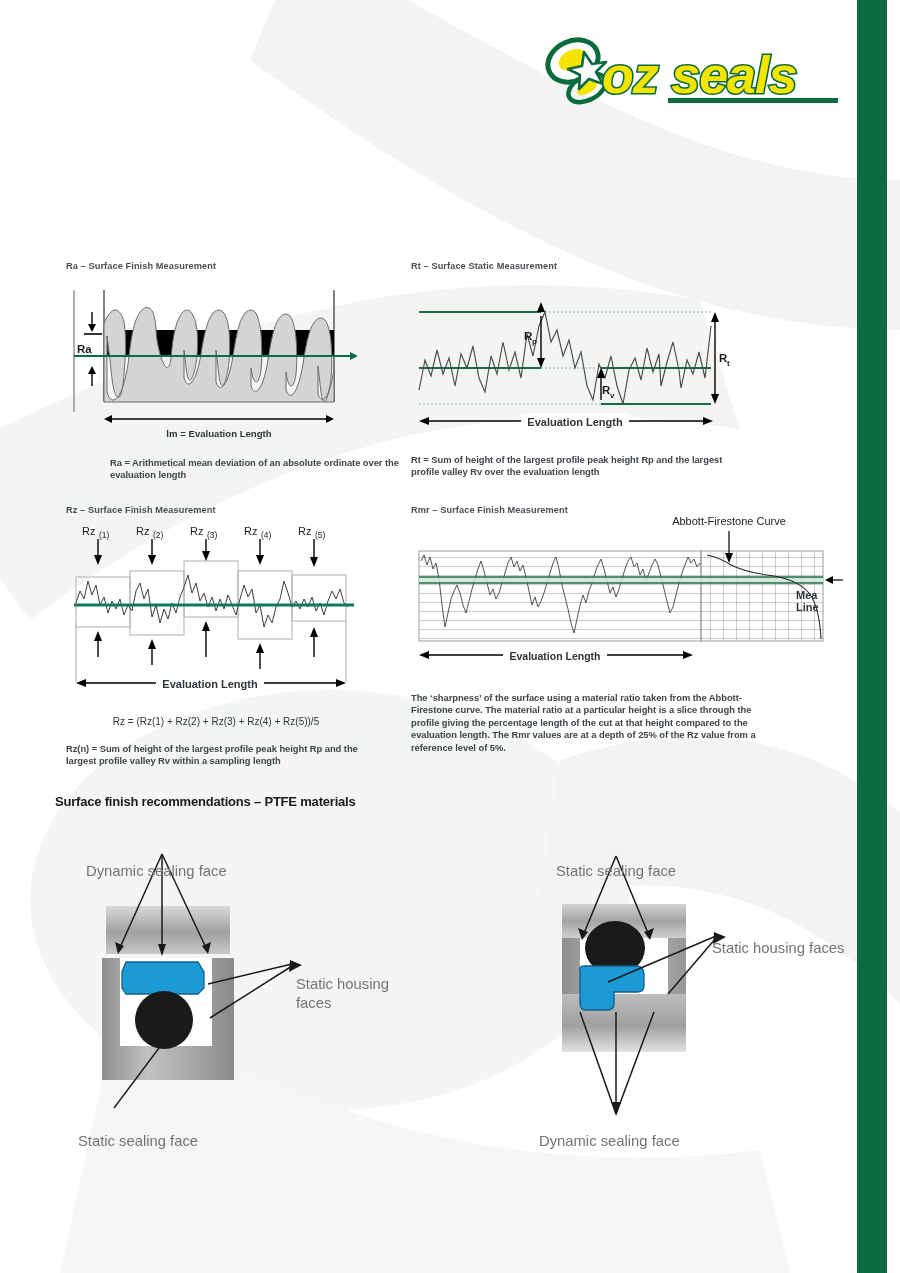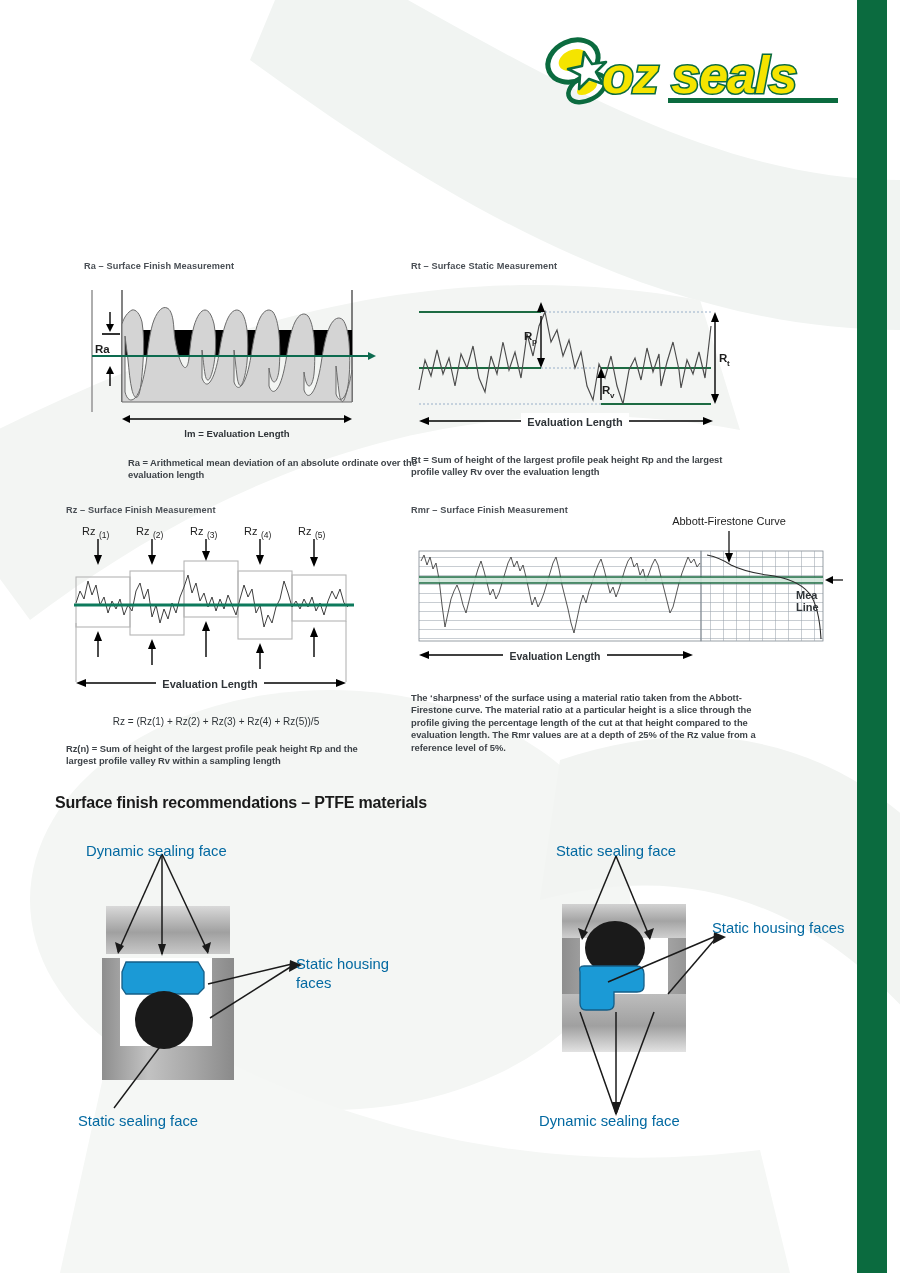--- a/index.html
+++ b/index.html
@@ -27,21 +27,21 @@
   .h1{
     position:absolute;left:34px;top:141px;
     font-size:17.5px;font-weight:bold;color:#1a1a1a;letter-spacing:-0.2px;
   }
   .intro{
     position:absolute;left:34px;top:192px;width:790px;
     font-size:15.3px;line-height:23px;color:#2b2b2b;
   }
   .h2{
     position:absolute;left:55px;top:794px;
-    font-size:16px;font-weight:bold;color:#1a1a1a;letter-spacing:-0.2px;
+    font-size:13px;font-weight:bold;color:#1a1a1a;letter-spacing:-0.2px;
   }
 
   
   .fig{position:absolute;z-index:2;}
   .fig-title{
     font-size:9.2px;font-weight:bold;color:#4a4f55;
     letter-spacing:0.1px;white-space:nowrap;
   }
   .fig-caption{
     font-size:9.4px;font-weight:bold;color:#3f4449;line-height:12.4px;
@@ -49,21 +49,21 @@
   }
   .fig-formula{
     font-size:10px;font-weight:normal;color:#2f3438;text-align:center;
   }
 
   svg{display:block;overflow:visible;}
   .svgtxt{font-family:"Liberation Sans", sans-serif;}
 
   
   .ptfe-label{
-    position:absolute;font-size:14.8px;color:#0369a1;line-height:19px;z-index:4;
+    position:absolute;font-size:14.8px;color:#737373;line-height:19px;z-index:4;margin-top:20px;
   }
 </style>
 </head>
 <body>
 
 <div class="page">
 
   <svg class="watermark" width="900" height="1273" viewBox="0 0 900 1273">
     <defs>
       <clipPath id="pgclip">
@@ -88,21 +88,21 @@
       <ellipse cx="47" cy="54" rx="20" ry="12" transform="rotate(-28 47 54)" fill="none" stroke="#0b6b3f" stroke-width="4.5"></ellipse>
       <ellipse cx="47" cy="54" rx="11" ry="5.5" transform="rotate(-28 47 54)" fill="#F5E400"></ellipse>
       <path d="M44,18 L52,30 L66,28 L56,38 L63,50 L49,45 L39,55 L40,41 L28,35 L42,32 Z" fill="#ffffff" stroke="#0b6b3f" stroke-width="2.6" stroke-linejoin="round"></path>
     </g>
     <text class="svgtxt" x="62" y="59" font-size="52" font-weight="bold" font-style="italic" fill="#F5E400" stroke="#0b6b3f" stroke-width="3.2" paint-order="stroke fill" letter-spacing="-1">oz seals</text>
     <rect x="128" y="64" width="170" height="5" fill="#0b6b3f"></rect>
   </svg>
 
   <div class="h2">Surface finish recommendations – PTFE materials</div>
 
-  <div class="fig" style="left:84px;top:261px;width:320px;">
+  <div class="fig" style="left:66px;top:261px;width:320px;">
     <div class="fig-title">Ra – Surface Finish Measurement</div>
 
     <svg width="300" height="165" viewBox="0 0 300 165" style="margin-top:11px;">
 
       <line x1="8" y1="8" x2="8" y2="130" stroke="#9a9a9a" stroke-width="1.6"></line>
       <line x1="38" y1="8" x2="38" y2="120" stroke="#1d1d1d" stroke-width="1.1"></line>
       <line x1="268" y1="8" x2="268" y2="120" stroke="#1d1d1d" stroke-width="1.1"></line>
 
       <g fill="#000000">
         <rect x="38" y="48" width="23" height="26"></rect>

